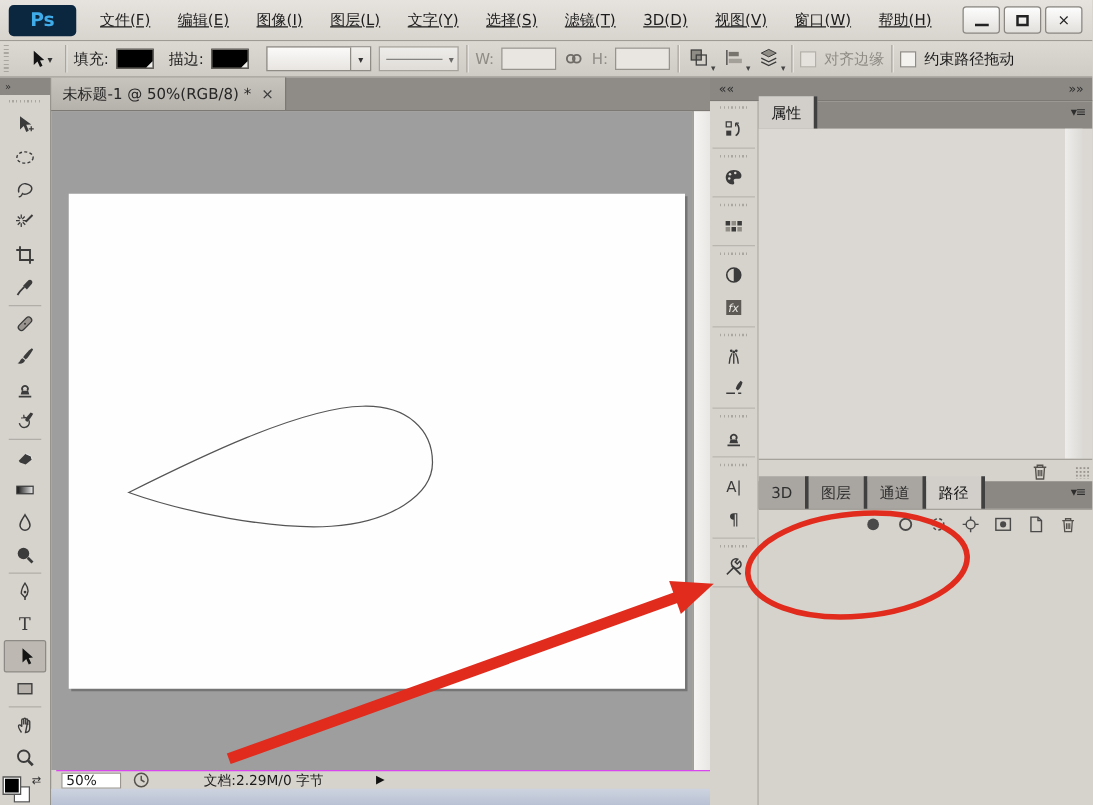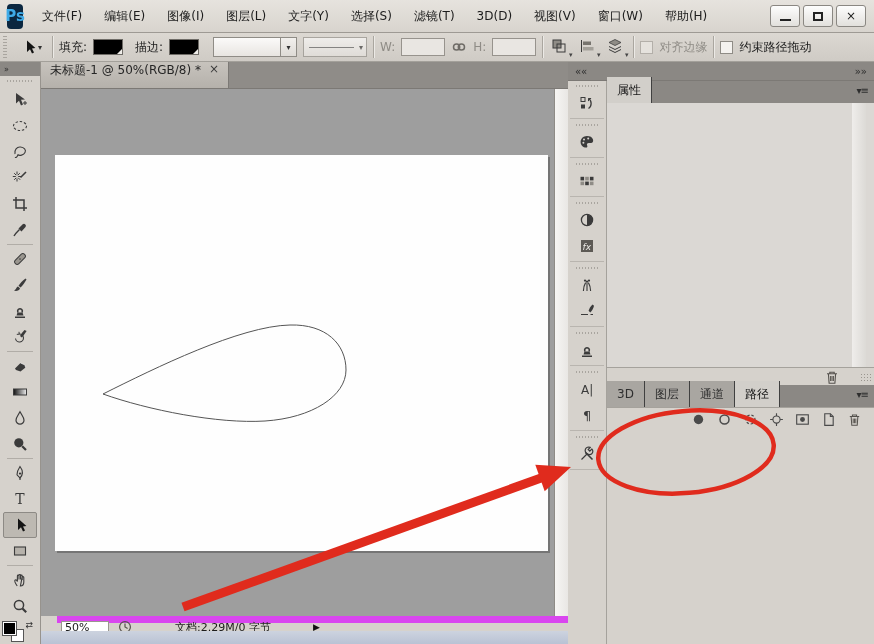--- a/index.html
+++ b/index.html
@@ -5,25 +5,25 @@
   * { margin:0; padding:0; box-sizing:border-box; }
   html,body { width:874px; height:644px; overflow:hidden; }
   body { font-family:"DejaVu Sans","Liberation Sans",sans-serif; font-size:12px; color:#1c1c1c;
          background:#d6d2cc; position:relative; }
   .app { position:absolute; inset:0; }
 
   
   .menubar { position:absolute; left:0; top:0; width:874px; height:33px;
     background:linear-gradient(#e6e3de,#d8d4ce); border-bottom:1px solid #9e9a94;
     display:flex; align-items:center; }
-  .pslogo { width:16px; height:25px; margin:0 8px 0 7px; background:#0b2740; color:#3fabે;
+  .pslogo { width:54px; height:25px; margin:0 8px 0 7px; background:#0b2740; color:#3fabે;
     color:#3fabe8; font-weight:bold; font-size:15px; display:flex; align-items:center; justify-content:center;
     border-radius:4px; letter-spacing:0; }
   .menus { display:flex; height:100%; align-items:center; }
-  .menu-item { padding:11px 11px; height:100%; display:flex; align-items:center; cursor:default; }
+  .menu-item { padding:11px 11px; height:100%; display:flex; align-items:center; cursor:default;text-decoration:underline; }
   .winbtns { position:absolute; right:8px; top:5px; display:flex; gap:3px; }
   .winbtn { width:30px; height:22px; background:linear-gradient(#fdfdfd,#e2e0dc);
     border:1px solid #8a8782; border-radius:3px; display:flex; align-items:center; justify-content:center;
     font-size:12px; color:#222; }
   .winbtn .minbar { width:11px; height:2px; background:#222; margin-top:8px; }
   .winbtn .maxbox { width:10px; height:9px; border:2px solid #222; }
 
   
   .optionsbar { position:absolute; left:0; top:33px; width:874px; height:29px;
     background:linear-gradient(#dcd8d2,#cfcbc5); border-bottom:1px solid #a3a09a;
@@ -69,31 +69,31 @@
   .fgbg { width:34px; height:24px; position:relative; margin-top:1px; }
   .fg { position:absolute; left:3px; top:2px; width:13px; height:13px; background:#000; border:1px solid #fff; outline:1px solid #555; z-index:2; }
   .bg { position:absolute; left:11px; top:9px; width:13px; height:13px; background:#fff; border:1px solid #555; }
   .swap { position:absolute; right:1px; top:0; font-size:9px; color:#333; }
 
   
   .docarea { position:absolute; left:41px; top:62px; width:527px; height:582px; }
   .tabbar { position:absolute; left:0; top:0; width:100%; height:27px; background:#8f8c88;
     border-bottom:1px solid #7c7975; display:flex; align-items:flex-end; }
   .doctab { height:26px; margin-left:0; background:linear-gradient(#c7c3bd,#b5b1ab);
-    border-right:1px solid #7c7975; display:flex; gap:8px; padding:0 9px;
+    border-right:1px solid #7c7975; display:flex; align-items:center; gap:8px; padding:0 9px;
     color:#262626; }
   .doctab .close { font-size:12px; color:#3c3c3c; }
   .canvas { position:absolute; left:0; top:27px; width:513px; height:527px; background:#9e9e9e; overflow:hidden; }
   .page { position:absolute; left:14px; top:66px; width:493px; height:396px; background:#fefefe;
     box-shadow:2px 2px 0 #757575; }
   .shape-svg { position:absolute; left:45px; top:167px; width:250px; height:102px; }
   .vscroll { position:absolute; right:0; top:27px; width:14px; height:527px;
     background:linear-gradient(90deg,#f6f5f3,#e9e7e4); border-left:1px solid #8e8b86; }
-  .statusbar { position:absolute; left:16px; top:554px; width:100%; height:15px; background:#d6d2cc;
-    border-top:7px solid #d946ef; display:flex; align-items:center; font-size:11px; }
+  .statusbar { position:absolute; left:4px; top:554px; width:100%; height:15px; background:#d6d2cc;
+    border-top:1px solid #d946ef; display:flex; align-items:center; font-size:11px; }
   .zoombox { width:48px; height:13px; background:#fff; border:1px solid #9a968f; margin-left:4px;
     padding:0 3px; display:flex; align-items:center; }
   .statusicon { margin-left:8px; }
   .statustext { margin-left:42px; }
   .statusarrow { margin-left:42px; font-size:9px; color:#111; }
   .winbottom { position:absolute; left:0; top:569px; width:100%; height:13px;
     background:linear-gradient(#cdd3df,#b9c2d4); }
 
   
   .dockhead { position:absolute; left:568px; top:62px; width:306px; height:19px; background:#8b8884;
@@ -104,21 +104,21 @@
   .strip-btn { width:31px; height:26px; margin:0 auto; display:flex; align-items:center; justify-content:center; }
   .strip-grip { height:8px; margin:1px 8px 0 8px;
     background-image:repeating-linear-gradient(90deg,#a9a59f 0 1px, transparent 1px 3px);
     background-size:100% 2px; background-repeat:no-repeat; background-position:0 3px; }
   .strip-sep { height:1px; background:#b9b5af; margin:2px 2px; }
 
   
   .rightpanel { position:absolute; left:607px; top:81px; width:267px; height:563px; background:#d6d2cc; }
   .ptabbar { height:22px; background:#8b8884; display:flex; align-items:flex-end; position:relative; }
   .ptab { height:20px; padding:13px 10px; display:flex; align-items:center; background:#a9a6a1;
-    border-right:1px solid #404040; color:#2f2f2f; }
+    border-right:3px solid #404040; color:#2f2f2f; }
   .ptab.active { background:#d2cfca; color:#161616; }
   .pmenu { position:absolute; right:6px; top:4px; font-size:10px; color:#2e2e2e; letter-spacing:-1px; }
   .props-row { height:26px; background:#d9d6d2; border-bottom:1px solid #c4c1bc;
     display:flex; align-items:center; padding-left:14px; }
   .props-empty { height:264px; background:#dbd8d4; position:relative; }
   .props-empty .scrollcol { position:absolute; right:8px; top:0; width:14px; height:100%;
     background:linear-gradient(90deg,#efedeb,#dcdad6); }
   .props-foot { height:18px; background:#d6d2cc; border-top:1px solid #a5a29c; position:relative;
     display:flex; align-items:center; justify-content:flex-end; padding-right:34px; }
   .corner-grip { position:absolute; right:2px; bottom:2px; width:12px; height:10px;

